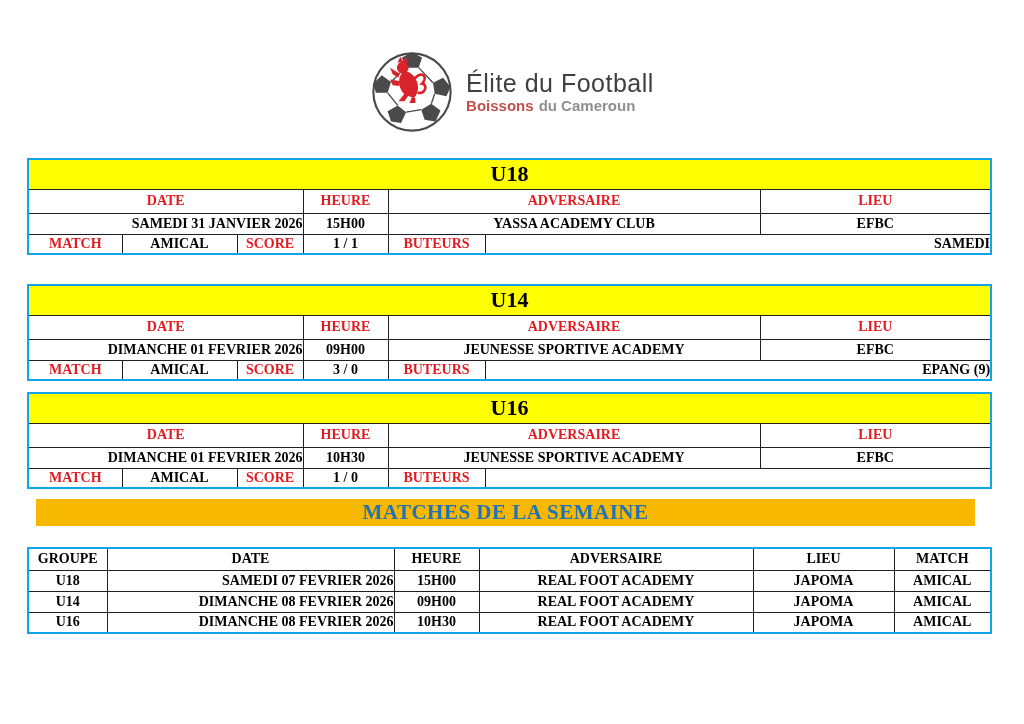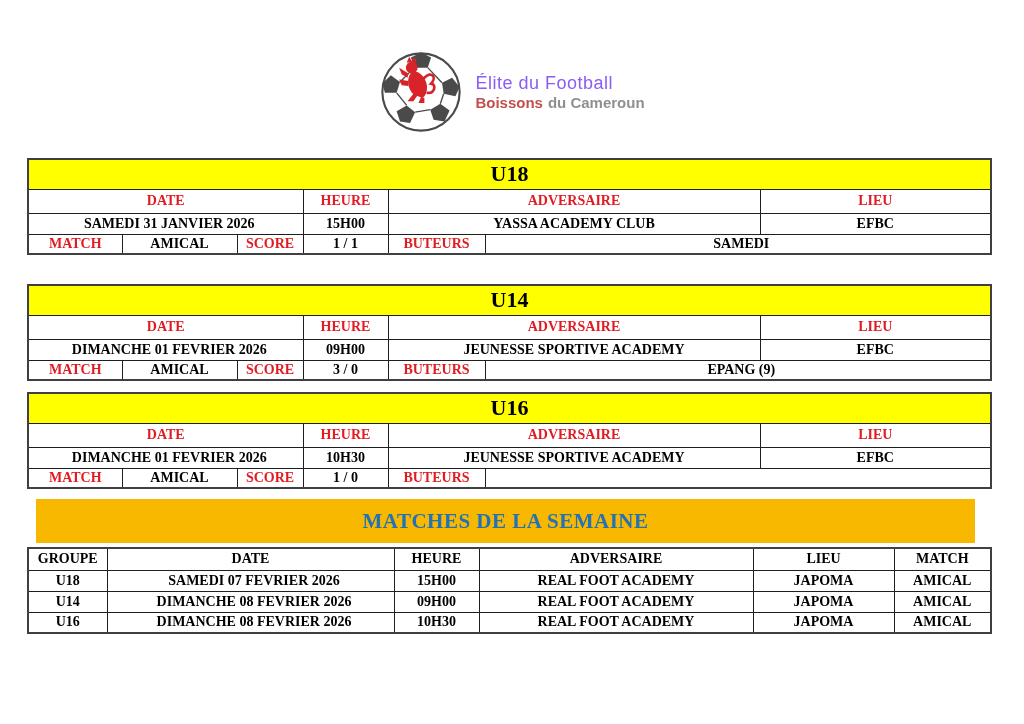--- a/index.html
+++ b/index.html
@@ -14,57 +14,57 @@
 
   
   .logo {
     position: absolute; top: 50px; left: 0; right: 0;
     display: flex; justify-content: center; align-items: center; gap: 12px;
   }
   .logo svg { width: 84px; height: 84px; display: block; }
   .logo-text { display: flex; flex-direction: column; line-height: 1.05; }
   .logo-l1 {
     font-family: "Liberation Sans", sans-serif;
-    font-size: 18px; font-weight: 400; color: #8b5cf6; letter-spacing: 0.5px;
+    font-size: 25px; font-weight: 400; color: #404040; letter-spacing: 0.5px;
   }
   .logo-l2 {
     font-family: "Liberation Sans", sans-serif;
     font-size: 15px; font-weight: 700; color: #8f8f8f; margin-top: 2px;
   }
   .logo-l2 .accent { color: #c0504d; margin-right: 5px; }
 
   
   table {
     position: absolute; left: 27px; width: 963px;
     border-collapse: collapse; table-layout: fixed;
-    border: 2px solid #404040;
+    border: 2px solid #0ea5e9;
   }
   td {
     border: 1px solid #1f1f1f;
     font-weight: bold; font-size: 14px; text-align: center;
     padding: 0; color: #000; overflow: hidden; white-space: nowrap;
   }
-  .al { text-align: center; padding-left: 7px; }
+  .al { text-align: right; padding-left: 7px; }
   .red { color: #e21b22; }
 
   
   .gtable .title-row td {
     background: #ffff00; font-size: 22px; height: 30px; color: #000;
   }
   .gtable .hdr-row td { height: 24px; color: #e21b22; }
   .gtable .val-row td { height: 21px; }
   .gtable .foot-row td { height: 20px; }
 
   .t-u18 { top: 158px; }
   .t-u14 { top: 284px; }
   .t-u16 { top: 392px; }
 
   
   .banner {
-    position: absolute; top: 499px; left: 36px; width: 939px; height: 44px;
+    position: absolute; top: 499px; left: 36px; width: 939px; height: 27px;
     display: flex; align-items: center; justify-content: center;
   }
   .banner span {
     font-size: 21px; font-weight: bold; letter-spacing: 0.5px;
   }
 
   
   .wtable { top: 547px; border-radius: 31px; }
   .wtable .hdr-row td { height: 22px; color: #000; }
   .wtable .data-row td { height: 21px; }

